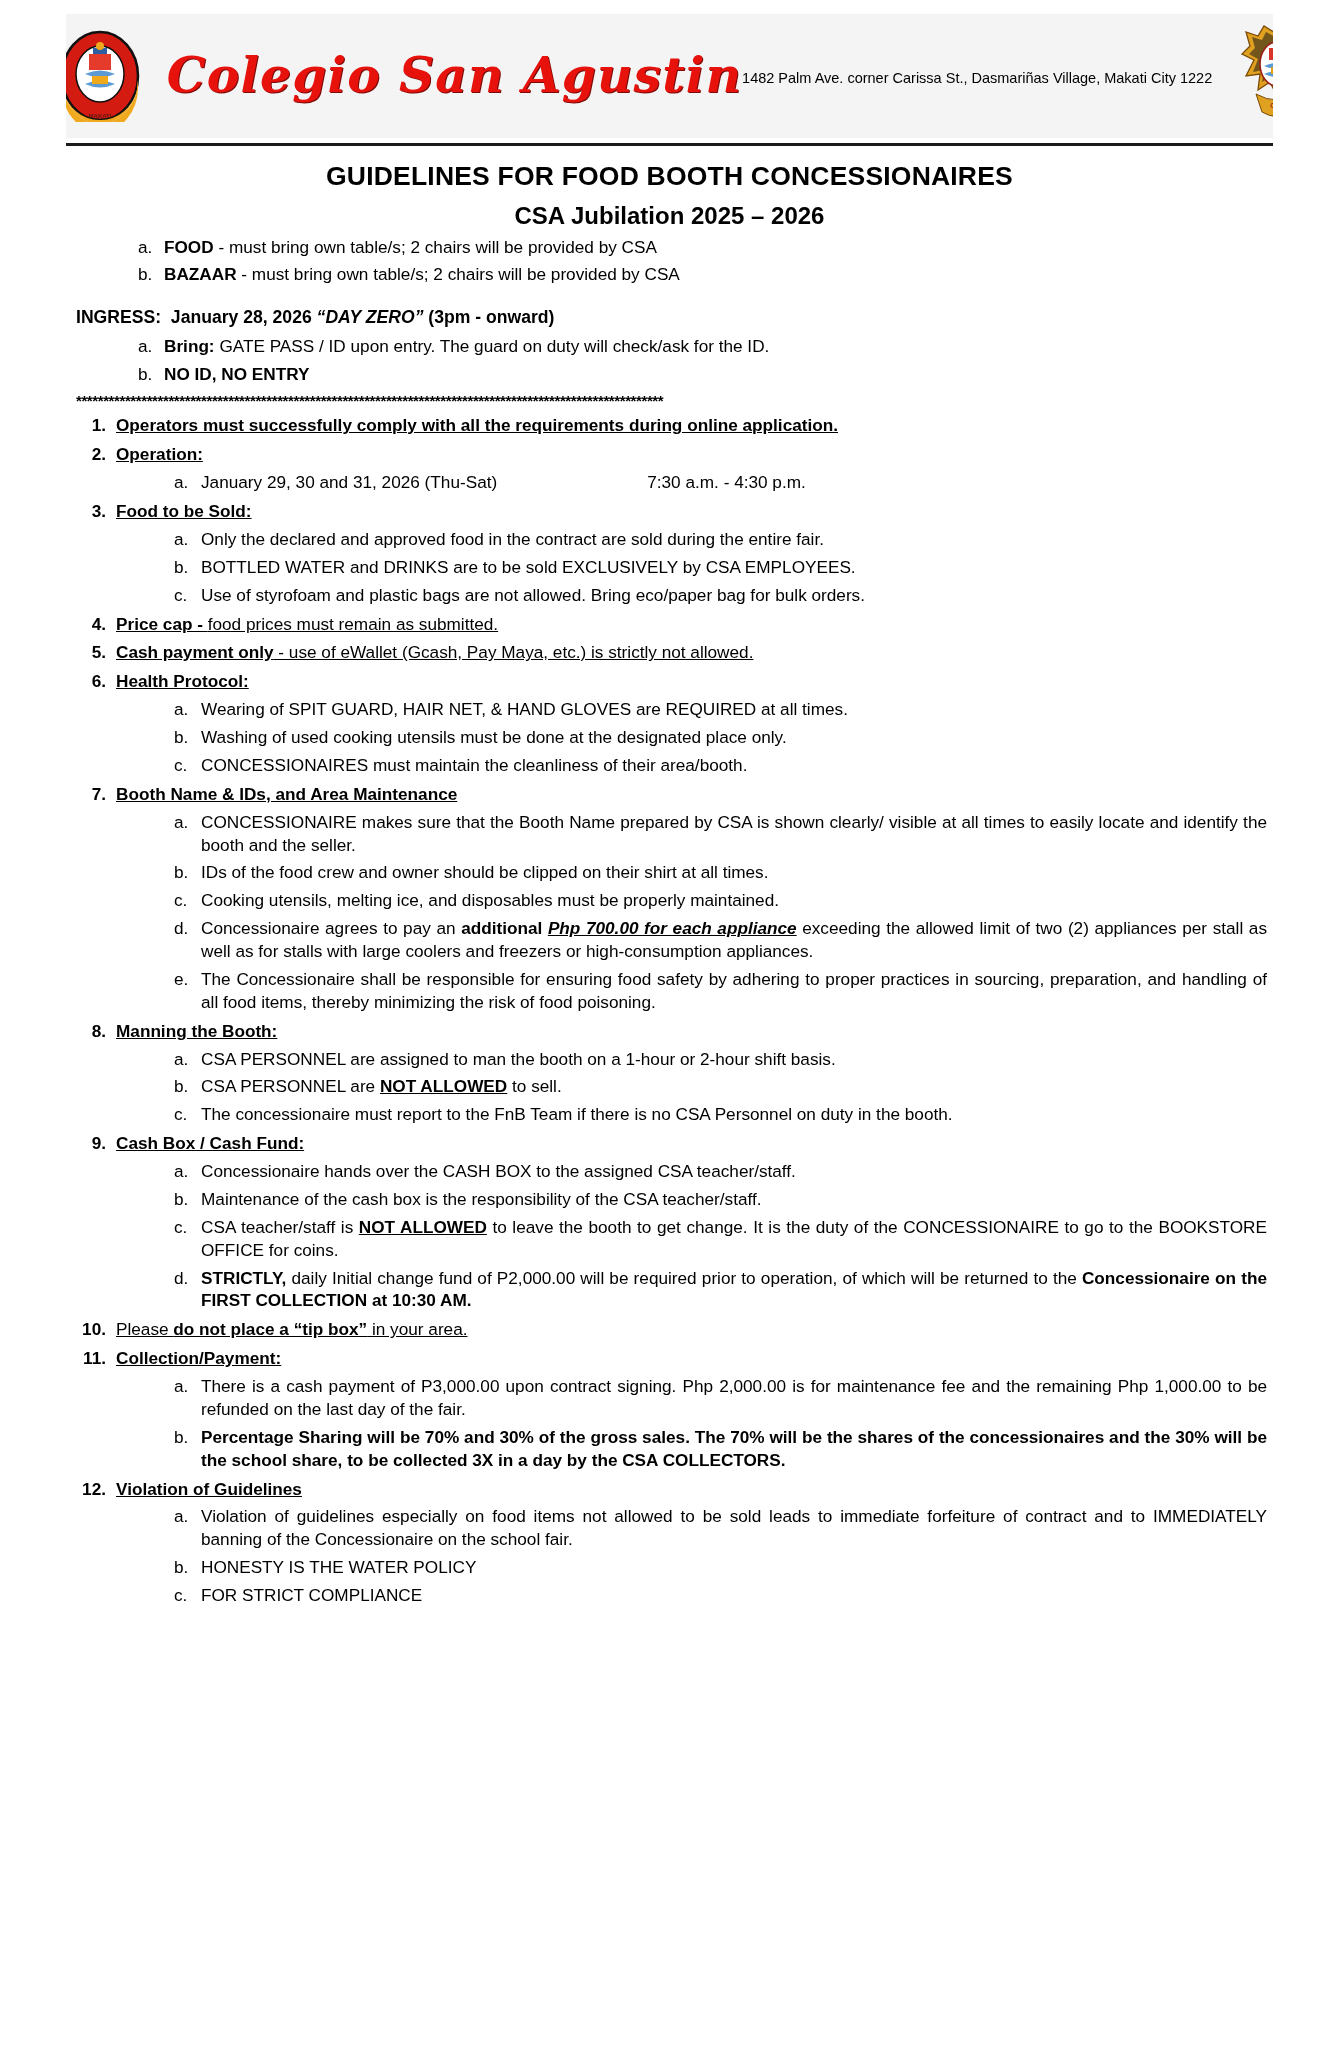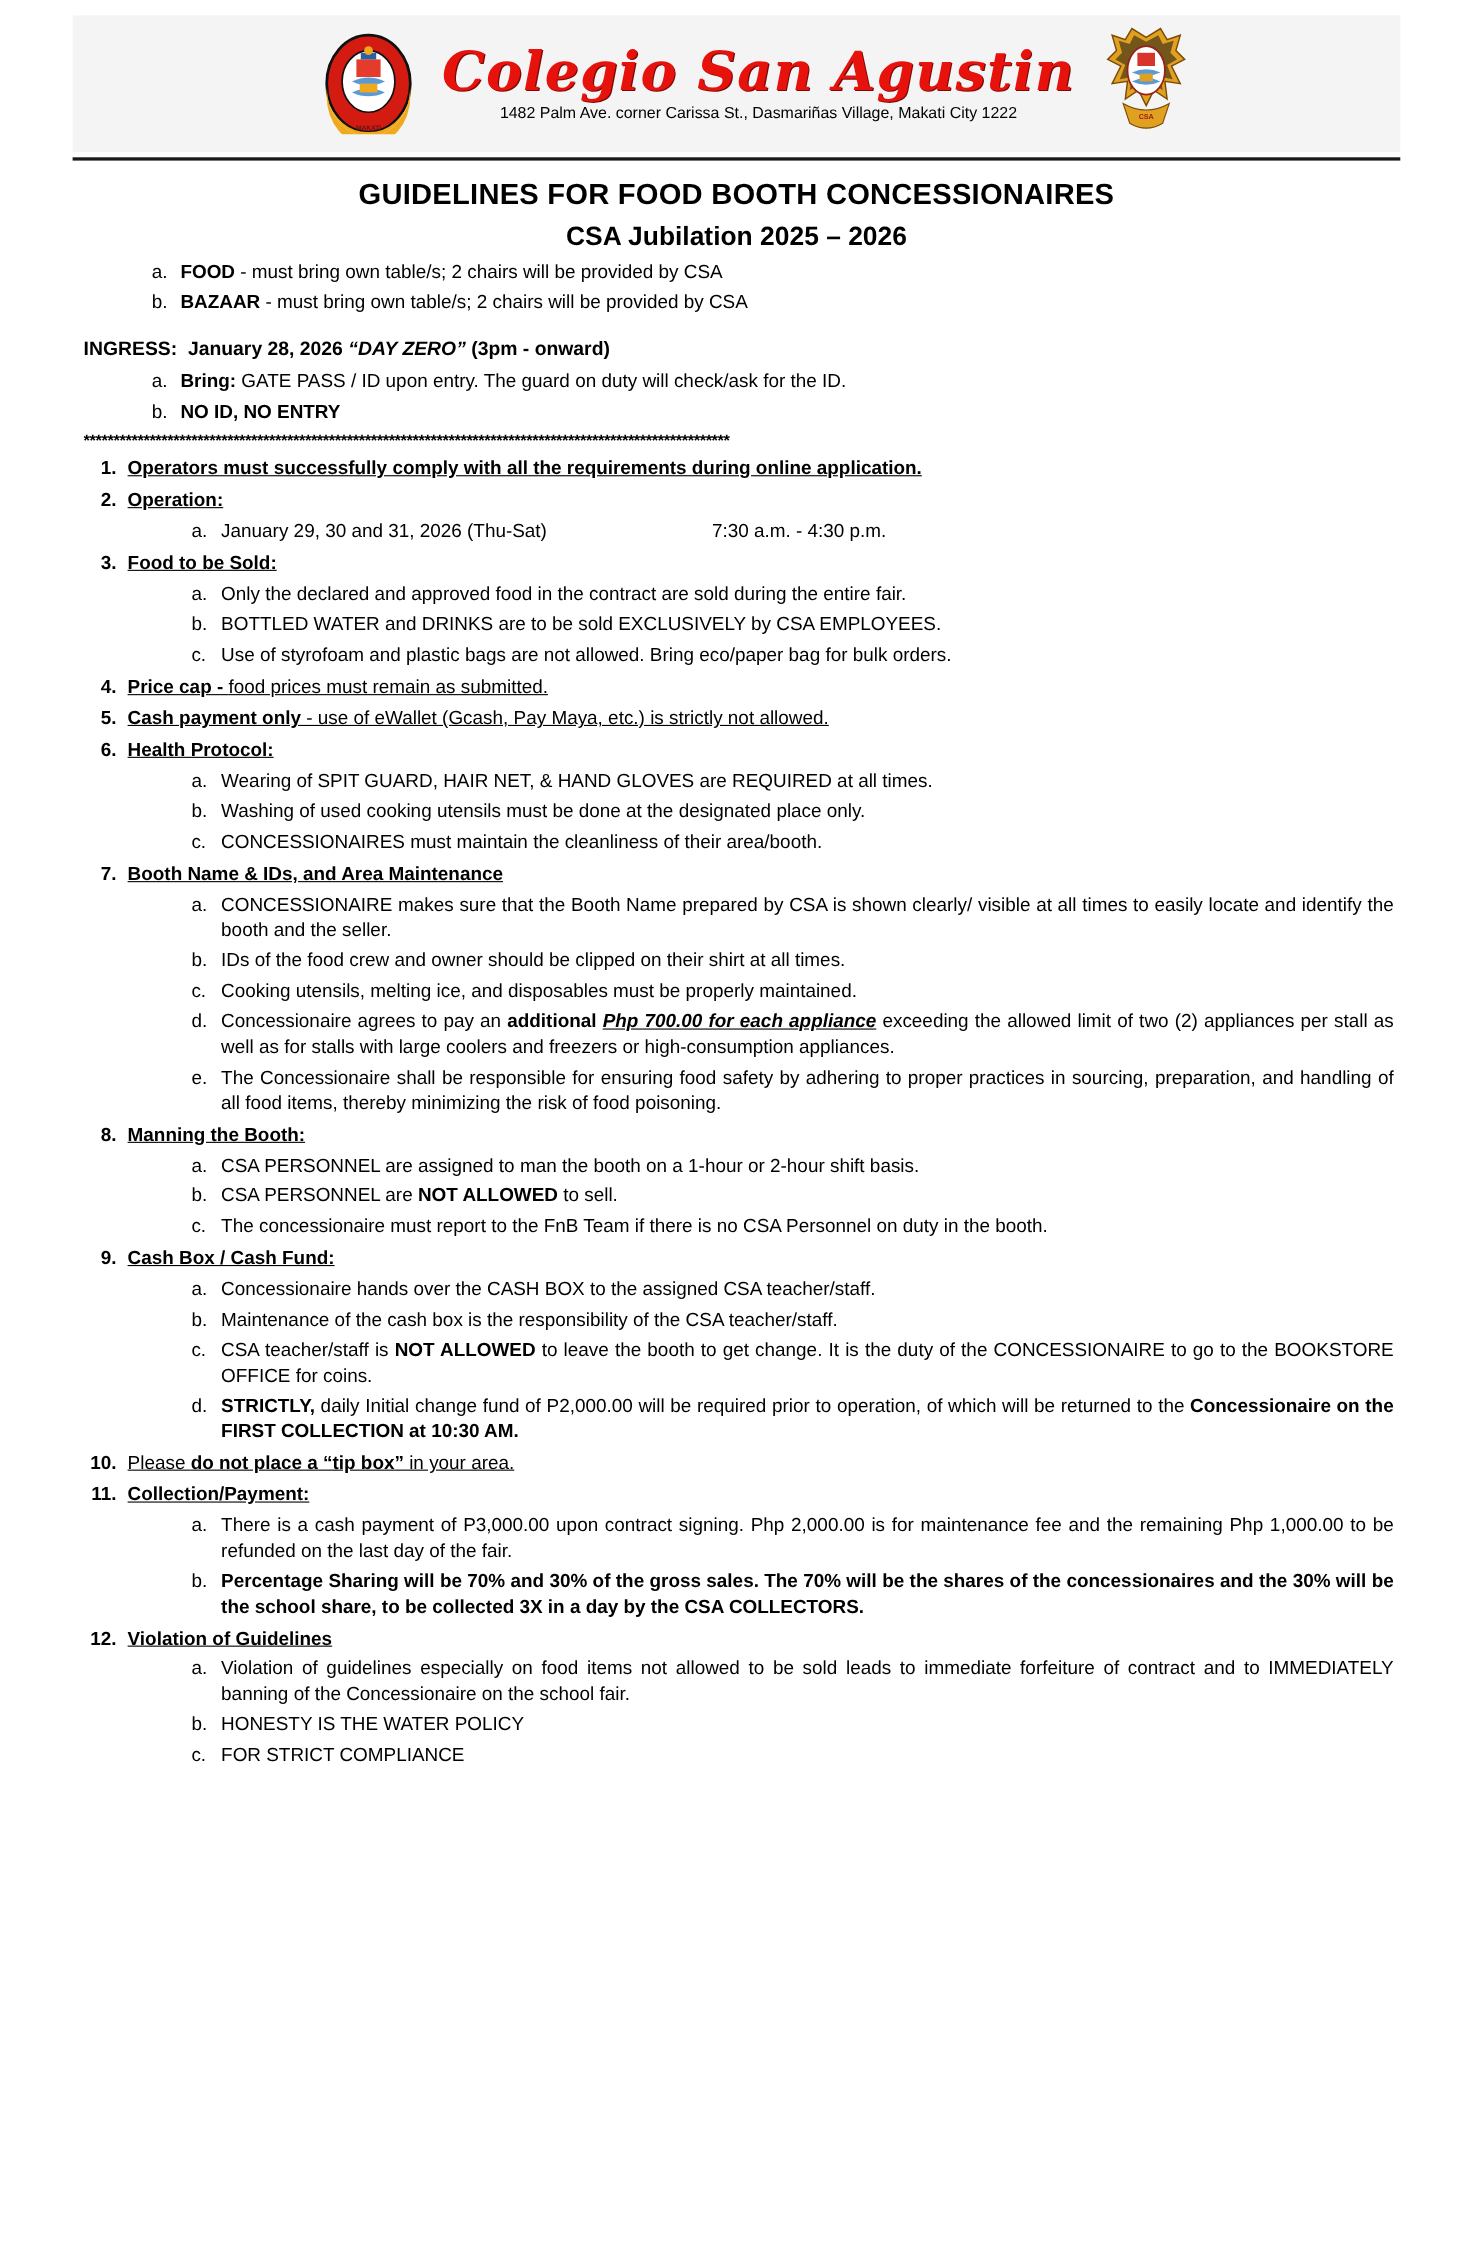--- a/index.html
+++ b/index.html
@@ -36,21 +36,21 @@
   }
   .seal {
     width: 82px;
     height: 92px;
     position: relative;
     flex: 0 0 auto;
   }
   .seal svg { display: block; }
   .school-block {
     display: flex;
-    flex-direction: column;
+    flex-direction: row;
     align-items: center;
     justify-content: center;
   }
   .school-name {
     font-family: "DejaVu Serif", serif;
     font-style: italic;
     font-weight: bold;
     font-size: 49px;
     color: #e8120d;
     letter-spacing: 1px;
@@ -176,21 +176,21 @@
   .subs > li > .marker {
     flex: 0 0 auto;
     width: 27px;
   }
   .subs > li > .txt { flex: 1 1 auto; }
 
   .justify { text-align: justify; }
   b, strong { font-weight: bold; }
   i, em { font-style: italic; }
   .bui { font-weight: bold; font-style: italic; text-decoration: underline; }
-  .bu { font-weight: bold; }
+  .bu { font-weight: bold; text-decoration: underline; }
   .tabgap { display: inline-block; width: 150px; }
 </style>
 </head>
 <body>
 
 <div class="letterhead">
   <div class="letterhead-inner">
 
     <div class="seal" title="Colegio San Agustin Makati seal">
       <svg width="82" height="92" viewBox="0 0 82 92" xmlns="http://www.w3.org/2000/svg">

